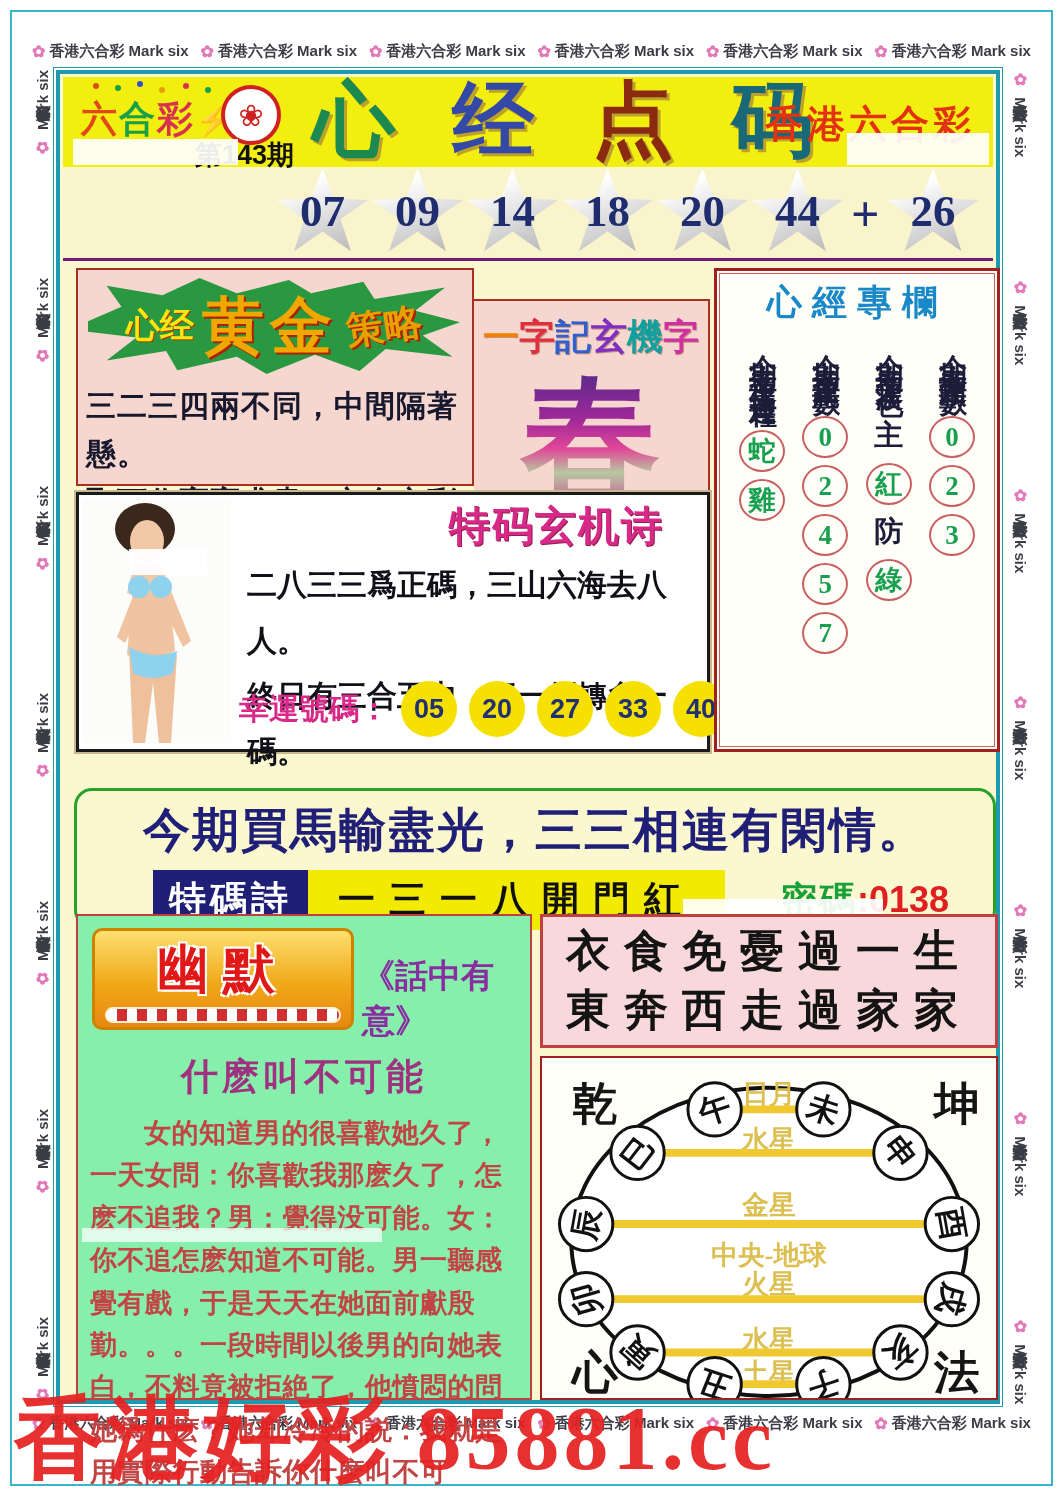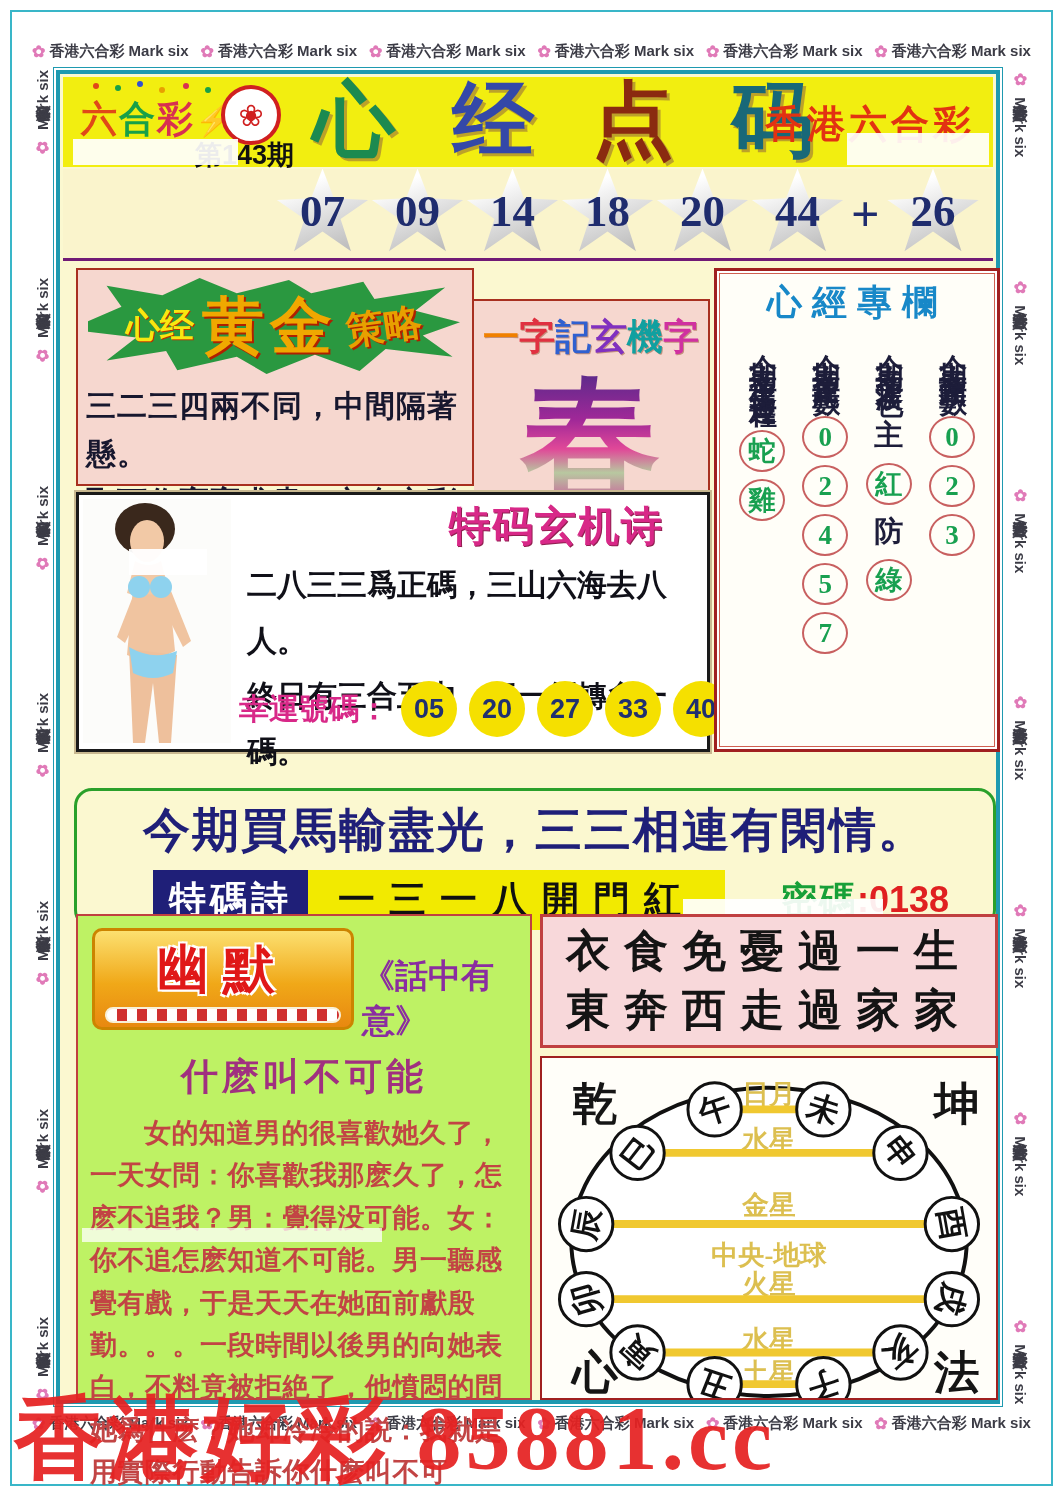--- a/index.html
+++ b/index.html
@@ -89,21 +89,21 @@
   .banner { position:absolute; left:14px; top:688px; width:922px; height:140px; background:#fbf8d0; border:3px solid #2aa02a; border-radius:18px;margin-top:26px; }
   .banner-verse { margin-top:8px; text-align:center; font-size:47px; font-weight:bold; color:#1f1f78; letter-spacing:2px; }
   .banner-line2 { display:flex; align-items:center; margin:8px 0 0 76px; }
   .temashi-tag { background:#1f1f78; color:#fff; font-size:37px; font-weight:bold; padding:5px 16px; font-family:"Liberation Serif",serif; letter-spacing:4px; }
   .temashi-strip { background:#f2ea00; color:#101010; font-size:37px; font-weight:bold; padding:5px 30px; font-family:"Liberation Serif",serif; letter-spacing:14px; }
   .mima { margin-left:56px; font-size:36px; font-weight:bold; }
   .mima-label { color:#18a038; letter-spacing:2px; }
   .mima-value { color:#e02020; }
 
   
-  .humor { position:absolute; left:16px; top:840px; width:456px; height:486px; background:#bef264; border:2px solid #c04040; }
+  .humor { position:absolute; left:16px; top:840px; width:456px; height:486px; background:#86efac; border:2px solid #c04040; }
   .badge { position:absolute; left:14px; top:12px; width:262px; height:102px; background:linear-gradient(180deg,#fce070 0%,#f0a818 55%,#e88810 100%);
            border:3px solid #cc8400; border-radius:10px; }
   .badge-chars { text-align:center; font-size:52px; font-weight:bold; color:#e01818; letter-spacing:14px; font-family:"Liberation Serif",serif;
                  text-shadow:-2px -2px 0 #fff, 2px -2px 0 #fff, -2px 2px 0 #fff, 2px 2px 0 #fff; margin-top:4px; }
   .braid { margin:2px 10px 0 10px; height:16px; border-radius:8px;
            background:repeating-linear-gradient(90deg,#fff 0 10px,#d03030 10px 20px); border:2px solid #f8f0d8; }
   .series { position:absolute; left:284px; top:38px; font-size:33px; font-weight:bold; color:#8a2da0; font-family:Liberation Sans, sans-serif; }
   .joke-title { position:absolute; left:0; top:136px; width:100%; text-align:center; font-size:37px; font-weight:bold; color:#a03080; letter-spacing:4px; }
   .joke-body { position:absolute; left:12px; top:196px; width:432px; font-size:27px; line-height:1.57; color:#c24444; font-weight:bold;
                text-indent:2em; letter-spacing:0.5px; }

